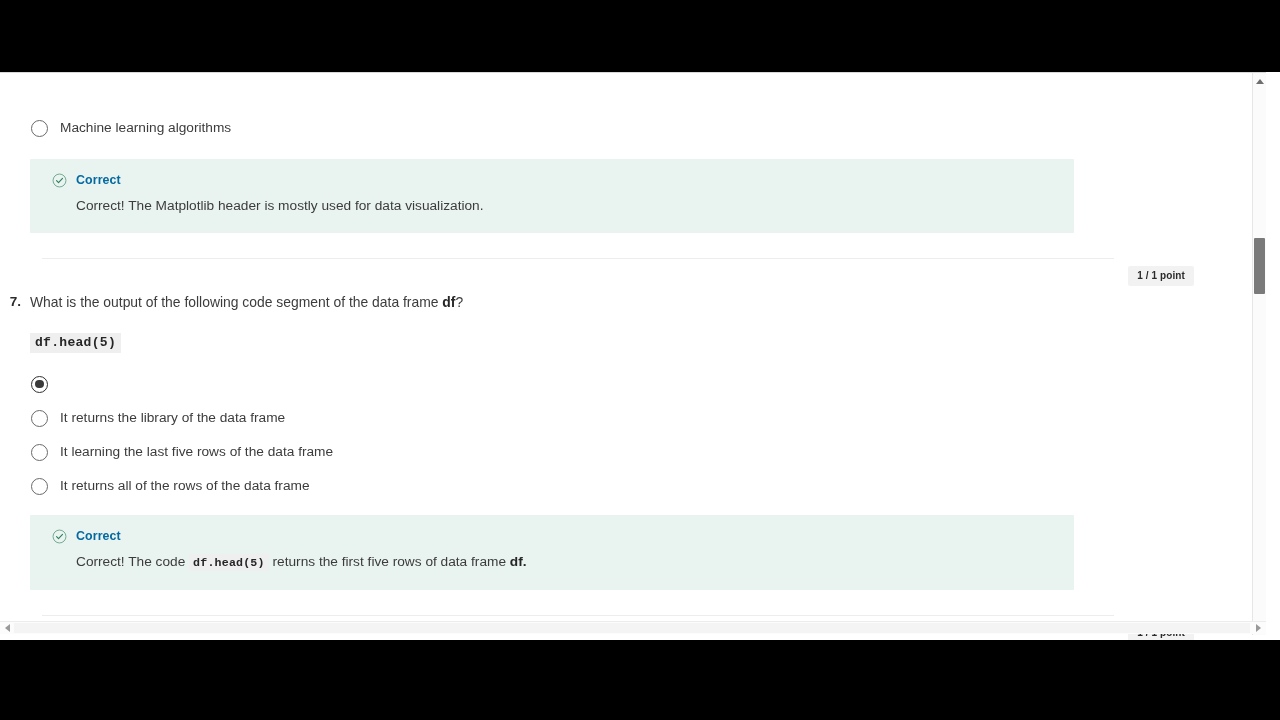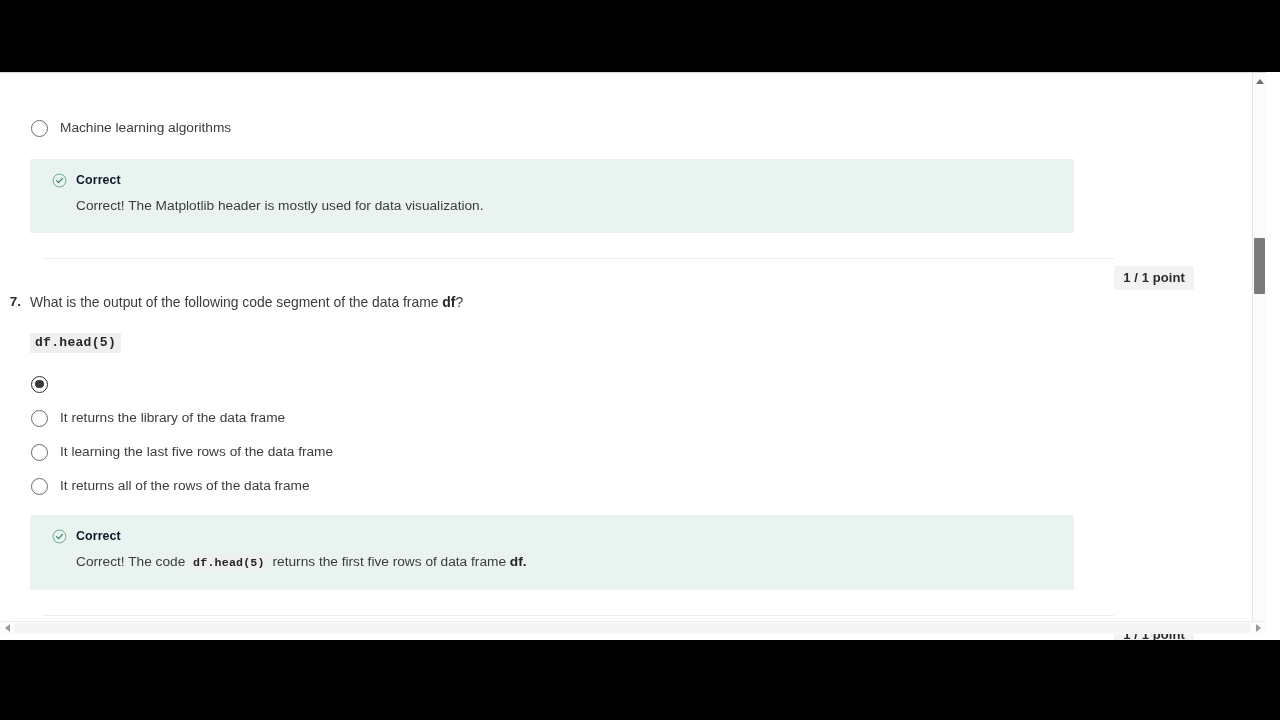--- a/index.html
+++ b/index.html
@@ -83,21 +83,21 @@
     max-width: 1030px;
     font-weight: 400;
   }
   .q-text b { font-weight: bold; color: #262626; }
 
   .points-badge {
     position: absolute;
     right: 42px;
     background: #f2f2f2;
     color: #2b2b2b;
-    font-size: 13px;
+    font-size: 10px;
     font-weight: bold;
     padding: 4px 9px 5px 9px;
     border-radius: 2px;
     white-space: nowrap;
     letter-spacing: 0.1px;
   }
 
   
   .code-block {
     display: inline-block;
@@ -167,21 +167,21 @@
   }
   .check-icon {
     width: 15px; height: 15px;
     min-width: 15px;
     margin-right: 9px;
     display: block;
   }
   .feedback-title {
     font-size: 12.4px;
     font-weight: bold;
-    color: #0f172a;
+    color: #0369a1;
     letter-spacing: 0.1px;
   }
   .feedback-text {
     margin-top: 6px;
     margin-left: 24px;
     font-size: 13.7px;
     color: #3c3c3c;
     line-height: 22px;
   }
   .feedback-text b { font-weight: bold; color: #262626; text-align: right; }

